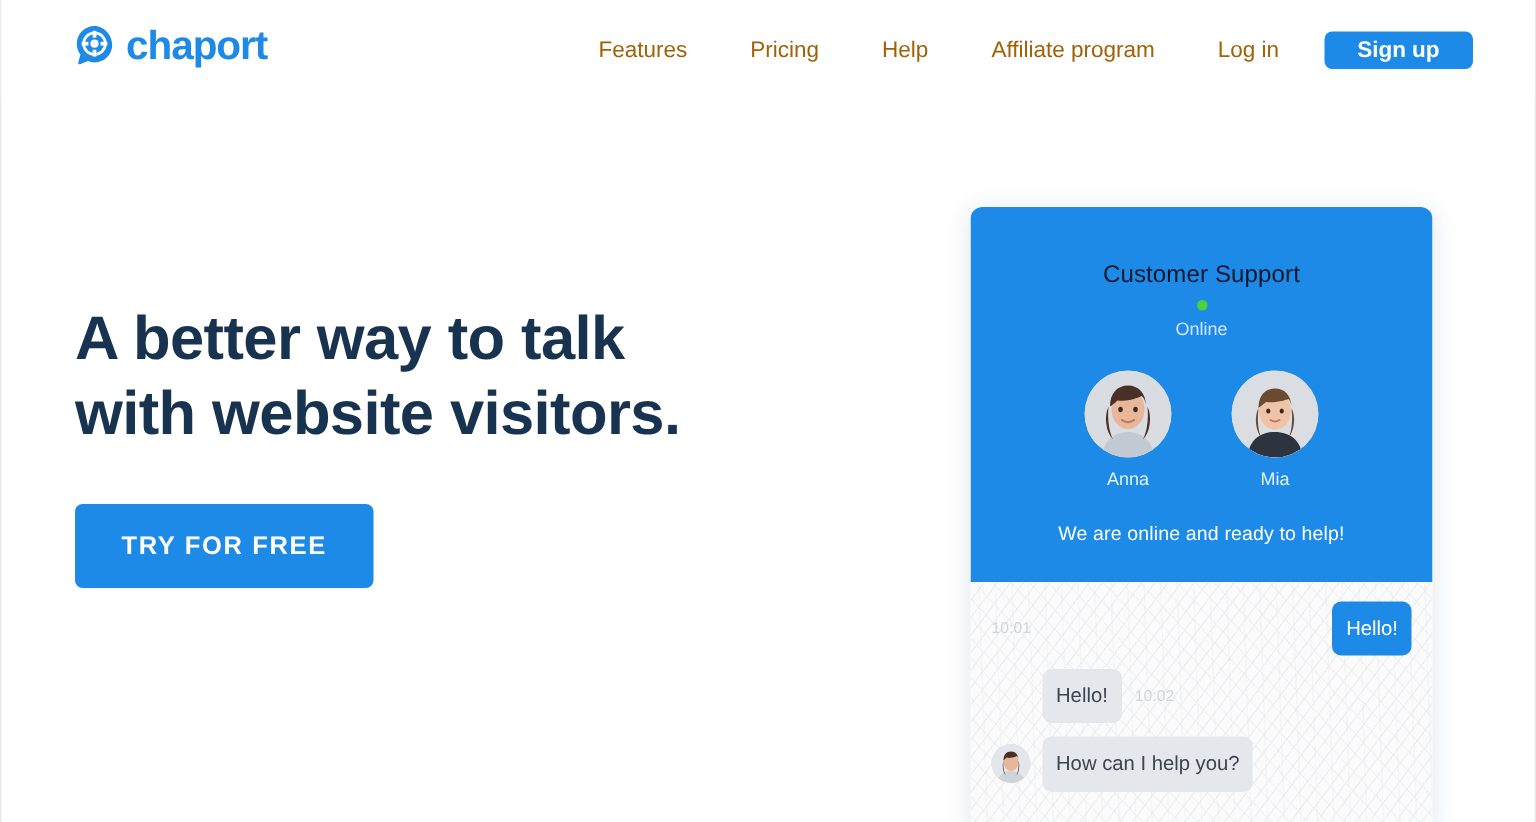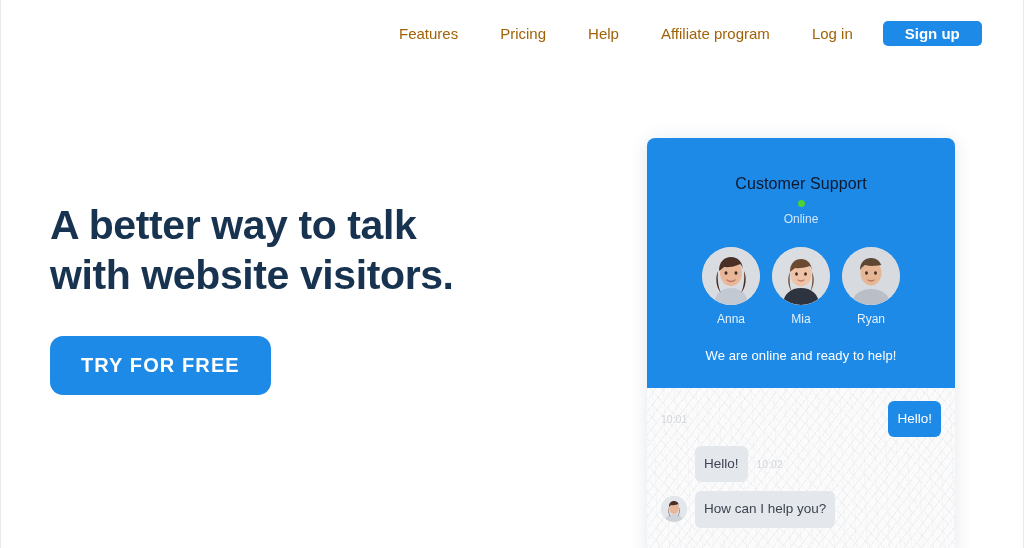--- a/index.html
+++ b/index.html
@@ -98,25 +98,25 @@
     line-height: 30px;
     color: #7c818c;
     font-weight: 400;
     max-width: 420px;
   }
   .cta-btn {
     margin-top: 36px;
     display: inline-block;
     background: #1e8ae8;
     color: #ffffff;
-    font-size: 20px;
+    font-size: 17px;
     font-weight: 700;
     letter-spacing: 1.1px;
     border: none;
-    border-radius: 13px;
+    border-radius: 5px;
     padding: 18px 31px;
     cursor: pointer;
     font-family: inherit;
   }
 
   
   .chat-widget {
     position: absolute;
     left: 646px;
     top: 138px;
@@ -155,21 +155,21 @@
     width: 7px; height: 7px;
     border-radius: 50%;
     background: #4cd137;
     display: inline-block;
   }
 
   .agents {
     margin-top: 21px;
     display: flex;
     justify-content: center;
-    gap: 12px;
+    gap: 40px;
   }
   .agent { width: 58px; text-align: center; }
   .agent-avatar {
     width: 58px; height: 58px;
     border-radius: 50%;
     overflow: hidden;
     background: #d8dbe0;
     position: relative;
     display: block;
   }
@@ -238,20 +238,33 @@
     margin-right: 8px;
     flex: 0 0 26px;
   }
   .msg-avatar.spacer { background: transparent; }
 </style>
 </head>
 <body>
 
 <header class="site-header">
 
+  <div class="logo">
+    <svg class="logo-mark" viewBox="0 0 32 32">
+      <path fill="#1e8ae8" d="M16 1.5C8.5 1.5 2.5 7.5 2.5 15c0 3.1 1 6 2.8 8.3L3.6 29.4c-.2.8.6 1.5 1.4 1.2l6-2.4c1.6.7 3.3 1.1 5 1.1 7.5 0 13.5-6 13.5-13.3S23.5 1.5 16 1.5z"></path>
+      <circle cx="16" cy="15" r="9.3" fill="#ffffff"></circle>
+      <circle cx="16" cy="15" r="7.2" fill="#1e8ae8"></circle>
+      <circle cx="16" cy="15" r="3.1" fill="#ffffff"></circle>
+      <rect x="14.6" y="5.2" width="2.8" height="5.2" fill="#ffffff"></rect>
+      <rect x="14.6" y="19.6" width="2.8" height="5.2" fill="#ffffff"></rect>
+      <rect x="6.2" y="13.6" width="5.2" height="2.8" fill="#ffffff"></rect>
+      <rect x="20.6" y="13.6" width="5.2" height="2.8" fill="#ffffff"></rect>
+    </svg>
+    <span class="logo-text">chaport</span>
+  </div>
 
   <nav class="nav">
     <a class="nav-link">Features</a>
     <a class="nav-link">Pricing</a>
     <a class="nav-link">Help</a>
     <a class="nav-link">Affiliate program</a>
     <a class="nav-link">Log in</a>
     <button class="signup-btn">Sign up</button>
   </nav>
 
@@ -318,41 +331,20 @@
               <path d="M40 25c1 9 0 16-2 20 4-5 5-14 2-20z" fill="#6b4a32"></path>
               <ellipse cx="24.5" cy="27" rx="1.4" ry="1.7" fill="#3a2a22"></ellipse>
               <ellipse cx="33.5" cy="27" rx="1.4" ry="1.7" fill="#3a2a22"></ellipse>
               <path d="M26 33q3 2 6 0" stroke="#c07a63" stroke-width="1.3" fill="none" stroke-linecap="round"></path>
             </g>
           </svg>
         </span>
         <div class="agent-name">Mia</div>
       </div>
 
-      <div class="agent">
-        <span class="agent-avatar">
-          <svg viewBox="0 0 58 58" width="58" height="58">
-            <defs>
-                <clipPath id="c3">
-                  <circle cx="29" cy="29" r="29"></circle>
-                </clipPath>
-              </defs>
-            <g clip-path="url(#c3)">
-              <rect width="58" height="58" fill="#d7dadf"></rect>
-              <path d="M10 58c0-11 9-16 19-16s19 5 19 16z" fill="#b9bec7"></path>
-              <ellipse cx="29" cy="26" rx="10.5" ry="12.5" fill="#e7b695"></ellipse>
-              <path d="M18 23c0-8 5-12 11-12s11 4 11 12c0-3-1-5-1-5s-9 2-16 0c0 0-3 2-5 5z" fill="#5d4634"></path>
-              <ellipse cx="24.5" cy="26" rx="1.4" ry="1.7" fill="#3a2a22"></ellipse>
-              <ellipse cx="33.5" cy="26" rx="1.4" ry="1.7" fill="#3a2a22"></ellipse>
-              <path d="M26 33q3 2 6 0" stroke="#b5705a" stroke-width="1.3" fill="none" stroke-linecap="round"></path>
-            </g>
-          </svg>
-        </span>
-        <div class="agent-name">Ryan</div>
-      </div>
 
     </div>
 
     <div class="chat-invite">We are online and ready to help!</div>
   </div>
 
   <div class="chat-body">
 
 
     <div class="msg-row out">

